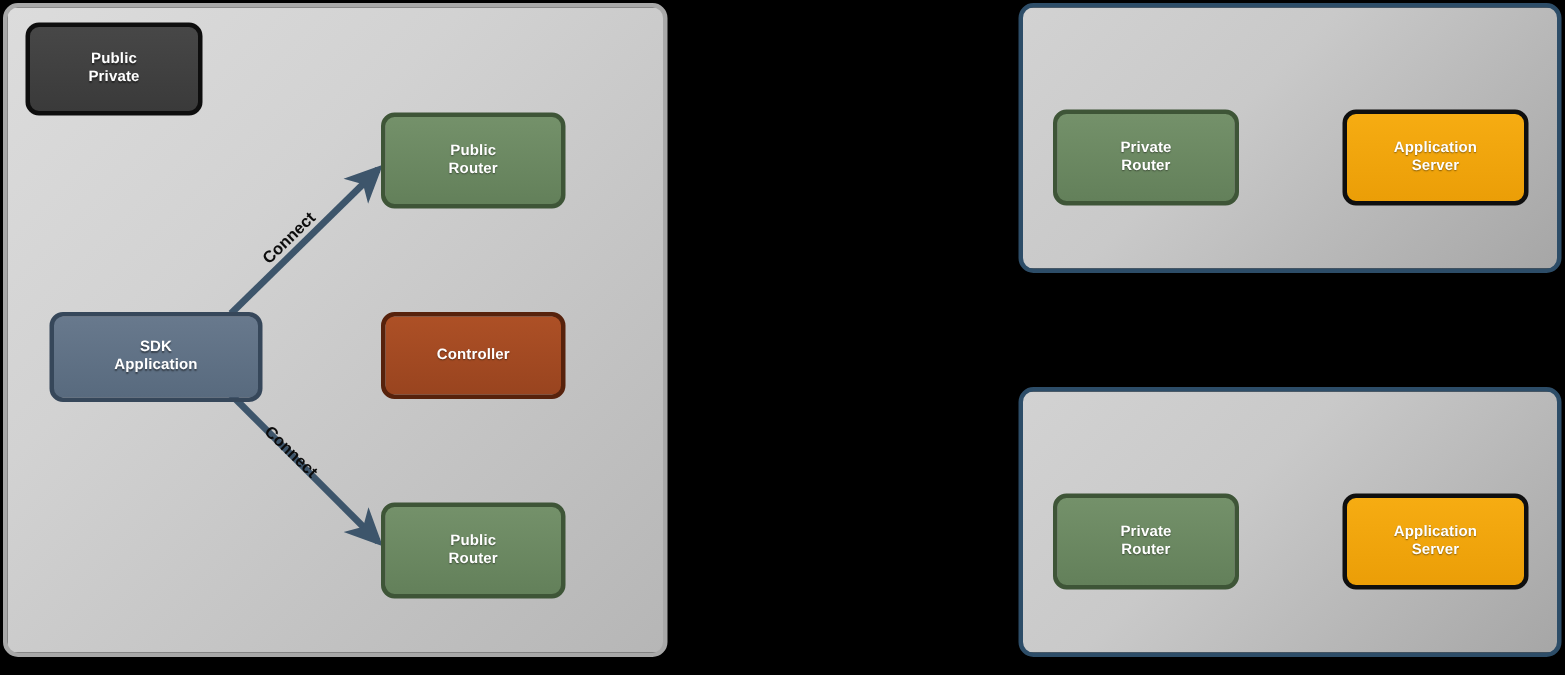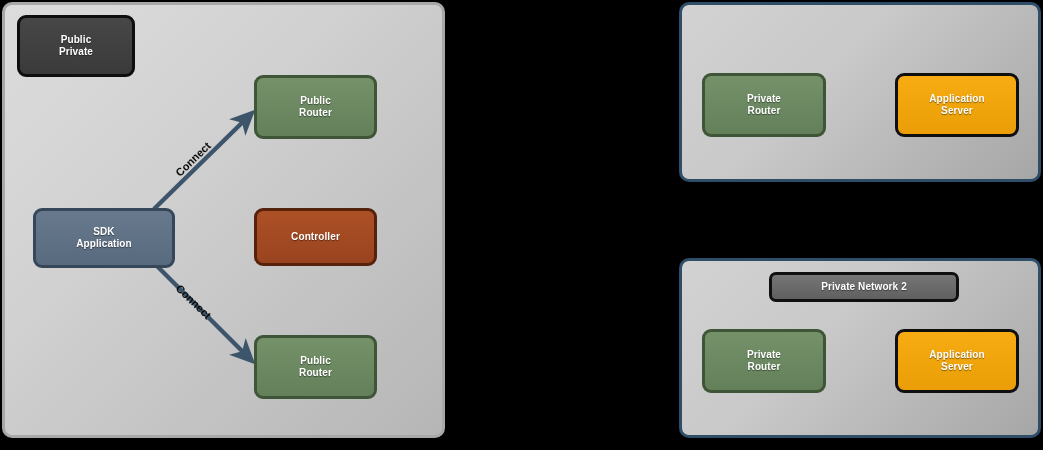--- a/index.html
+++ b/index.html
@@ -143,23 +143,20 @@
   <div class="node c-orange" style="left:213px; top:68px; width:124px; height:64px;">
     <span class="lbl">
       <span>Application</span><br>
       <span>Server</span>
     </span>
   </div>
 </div>
 
 <div class="panel panel-private" style="left:679px; top:258px; width:362px; height:180px;">
 
-  <div class="node c-pill" style="left:87px; top:11px; width:190px; height:30px; border-radius:7px;">
-    <span class="lbl">Private Network 2</span>
-  </div>
 
   <div class="node c-green" style="left:20px; top:68px; width:124px; height:64px;">
     <span class="lbl">
       <span>Private</span><br>
       <span>Router</span>
     </span>
   </div>
 
   <div class="node c-orange" style="left:213px; top:68px; width:124px; height:64px;">
     <span class="lbl">

